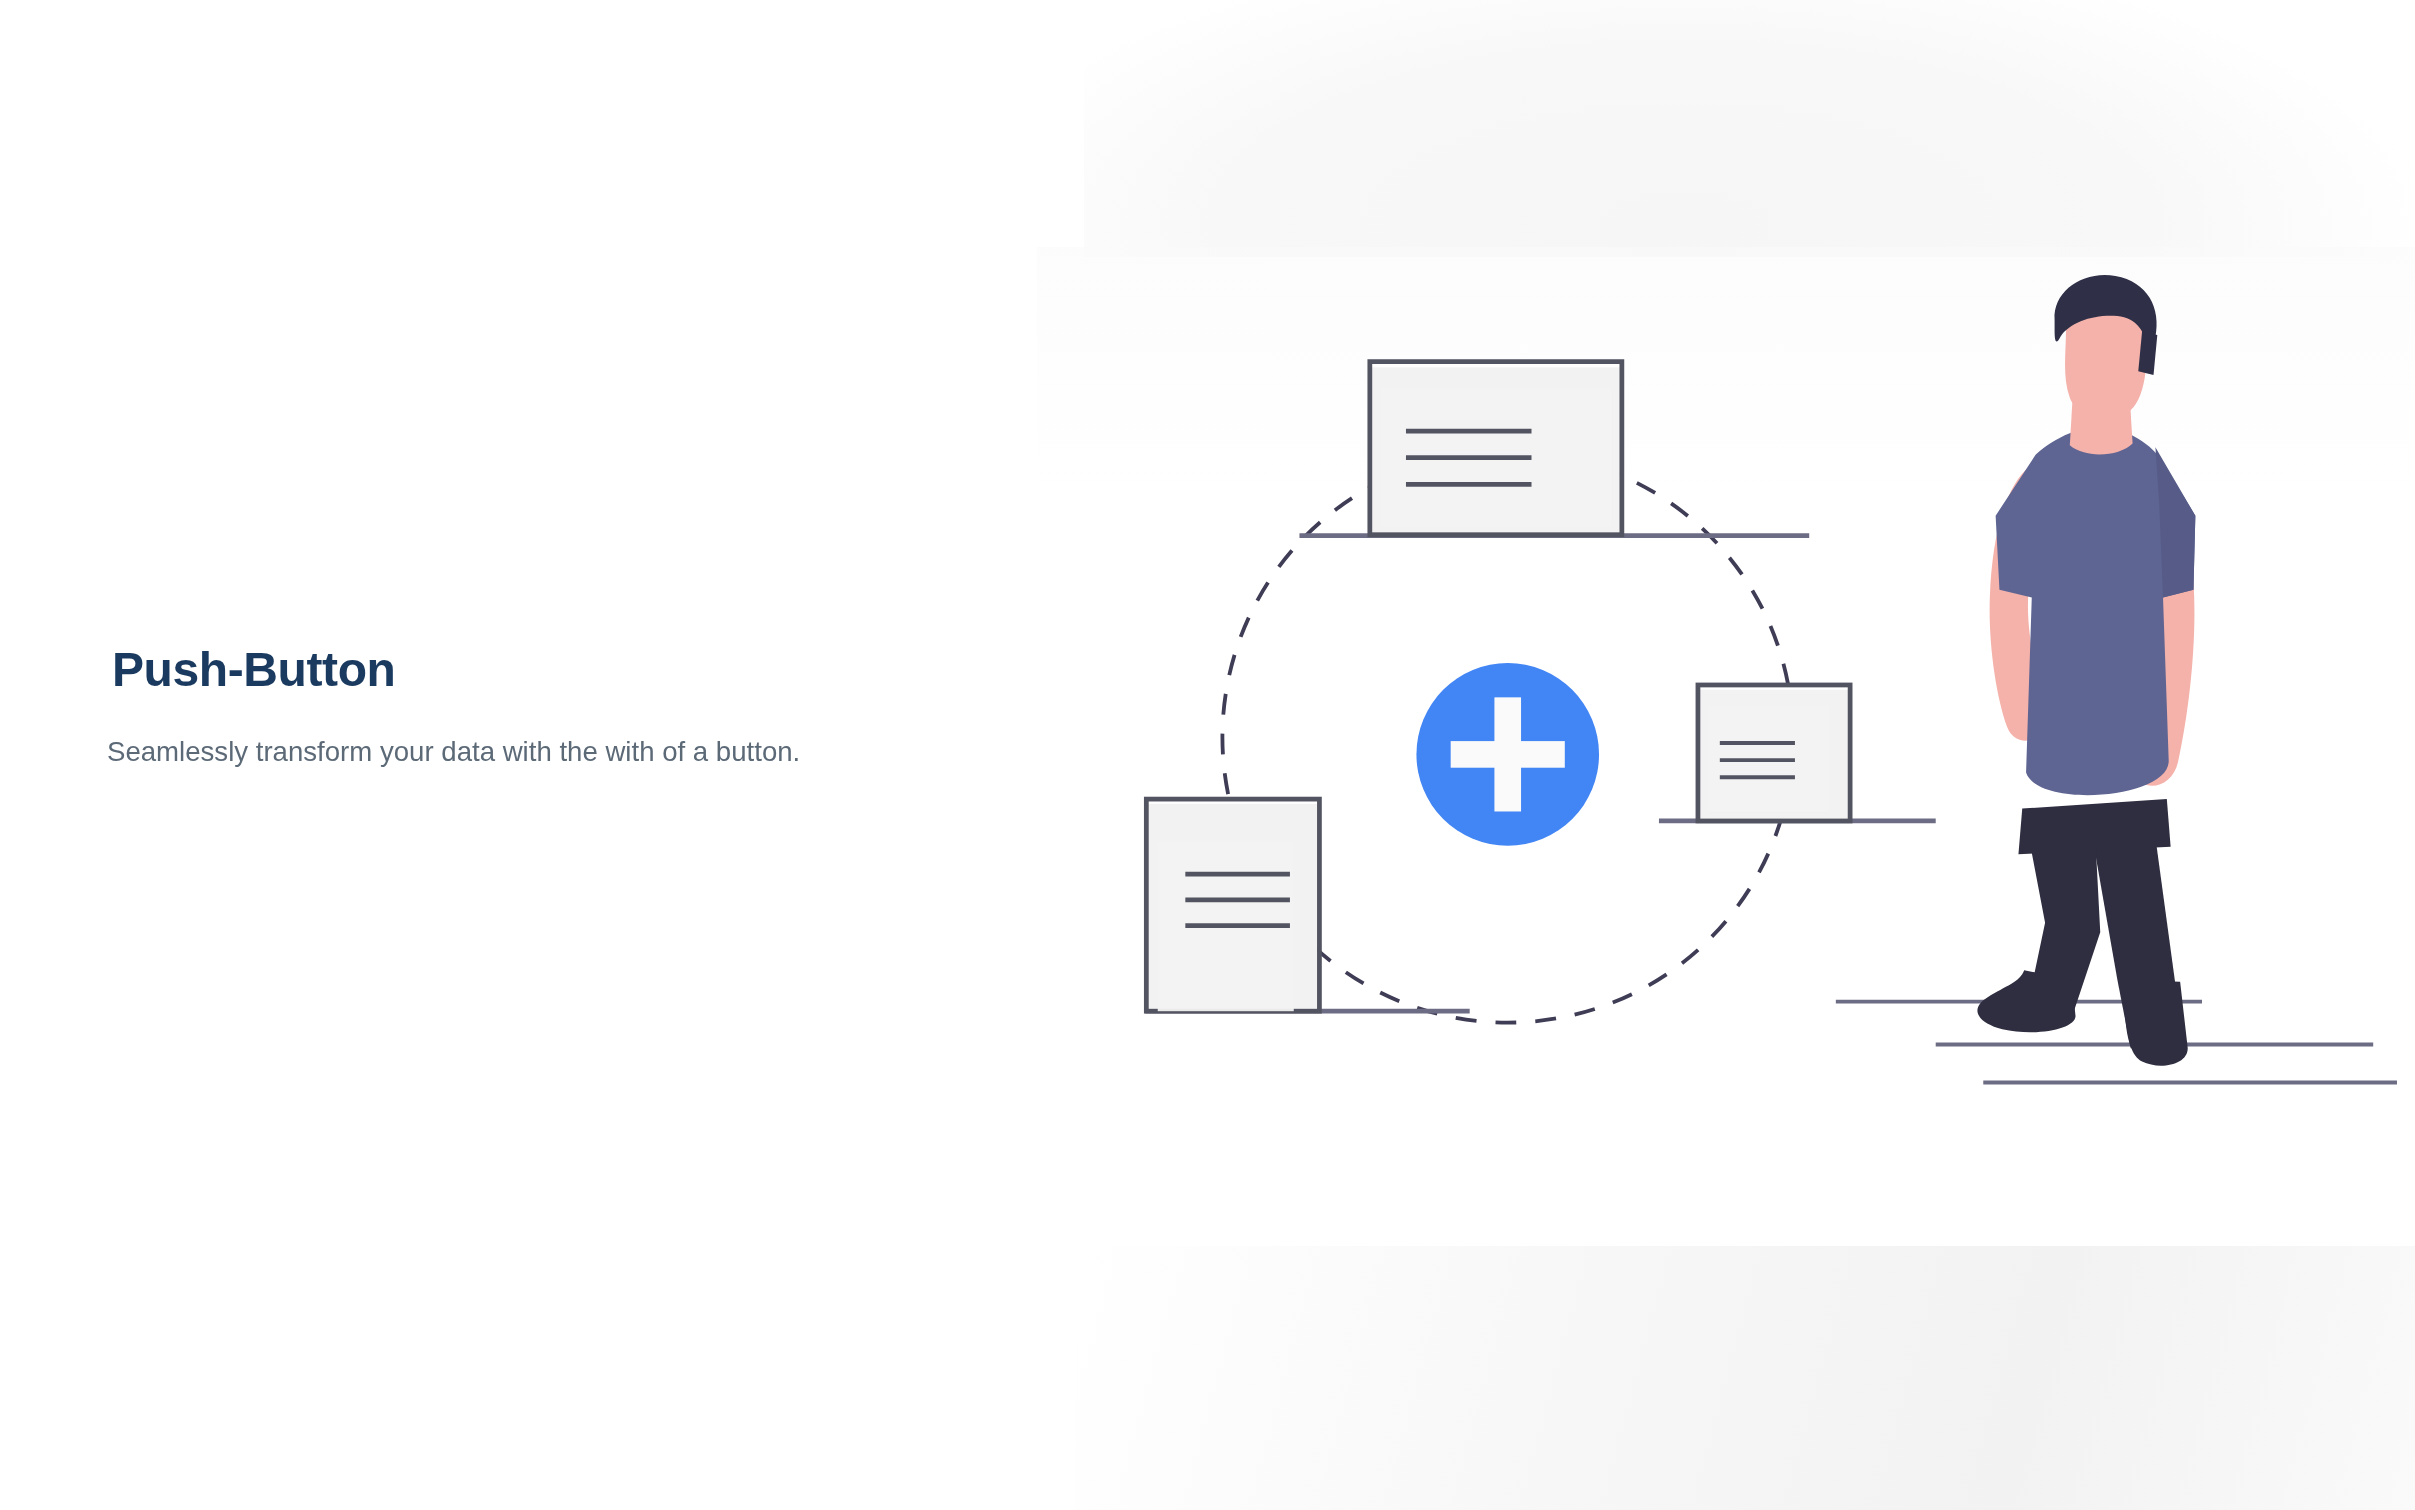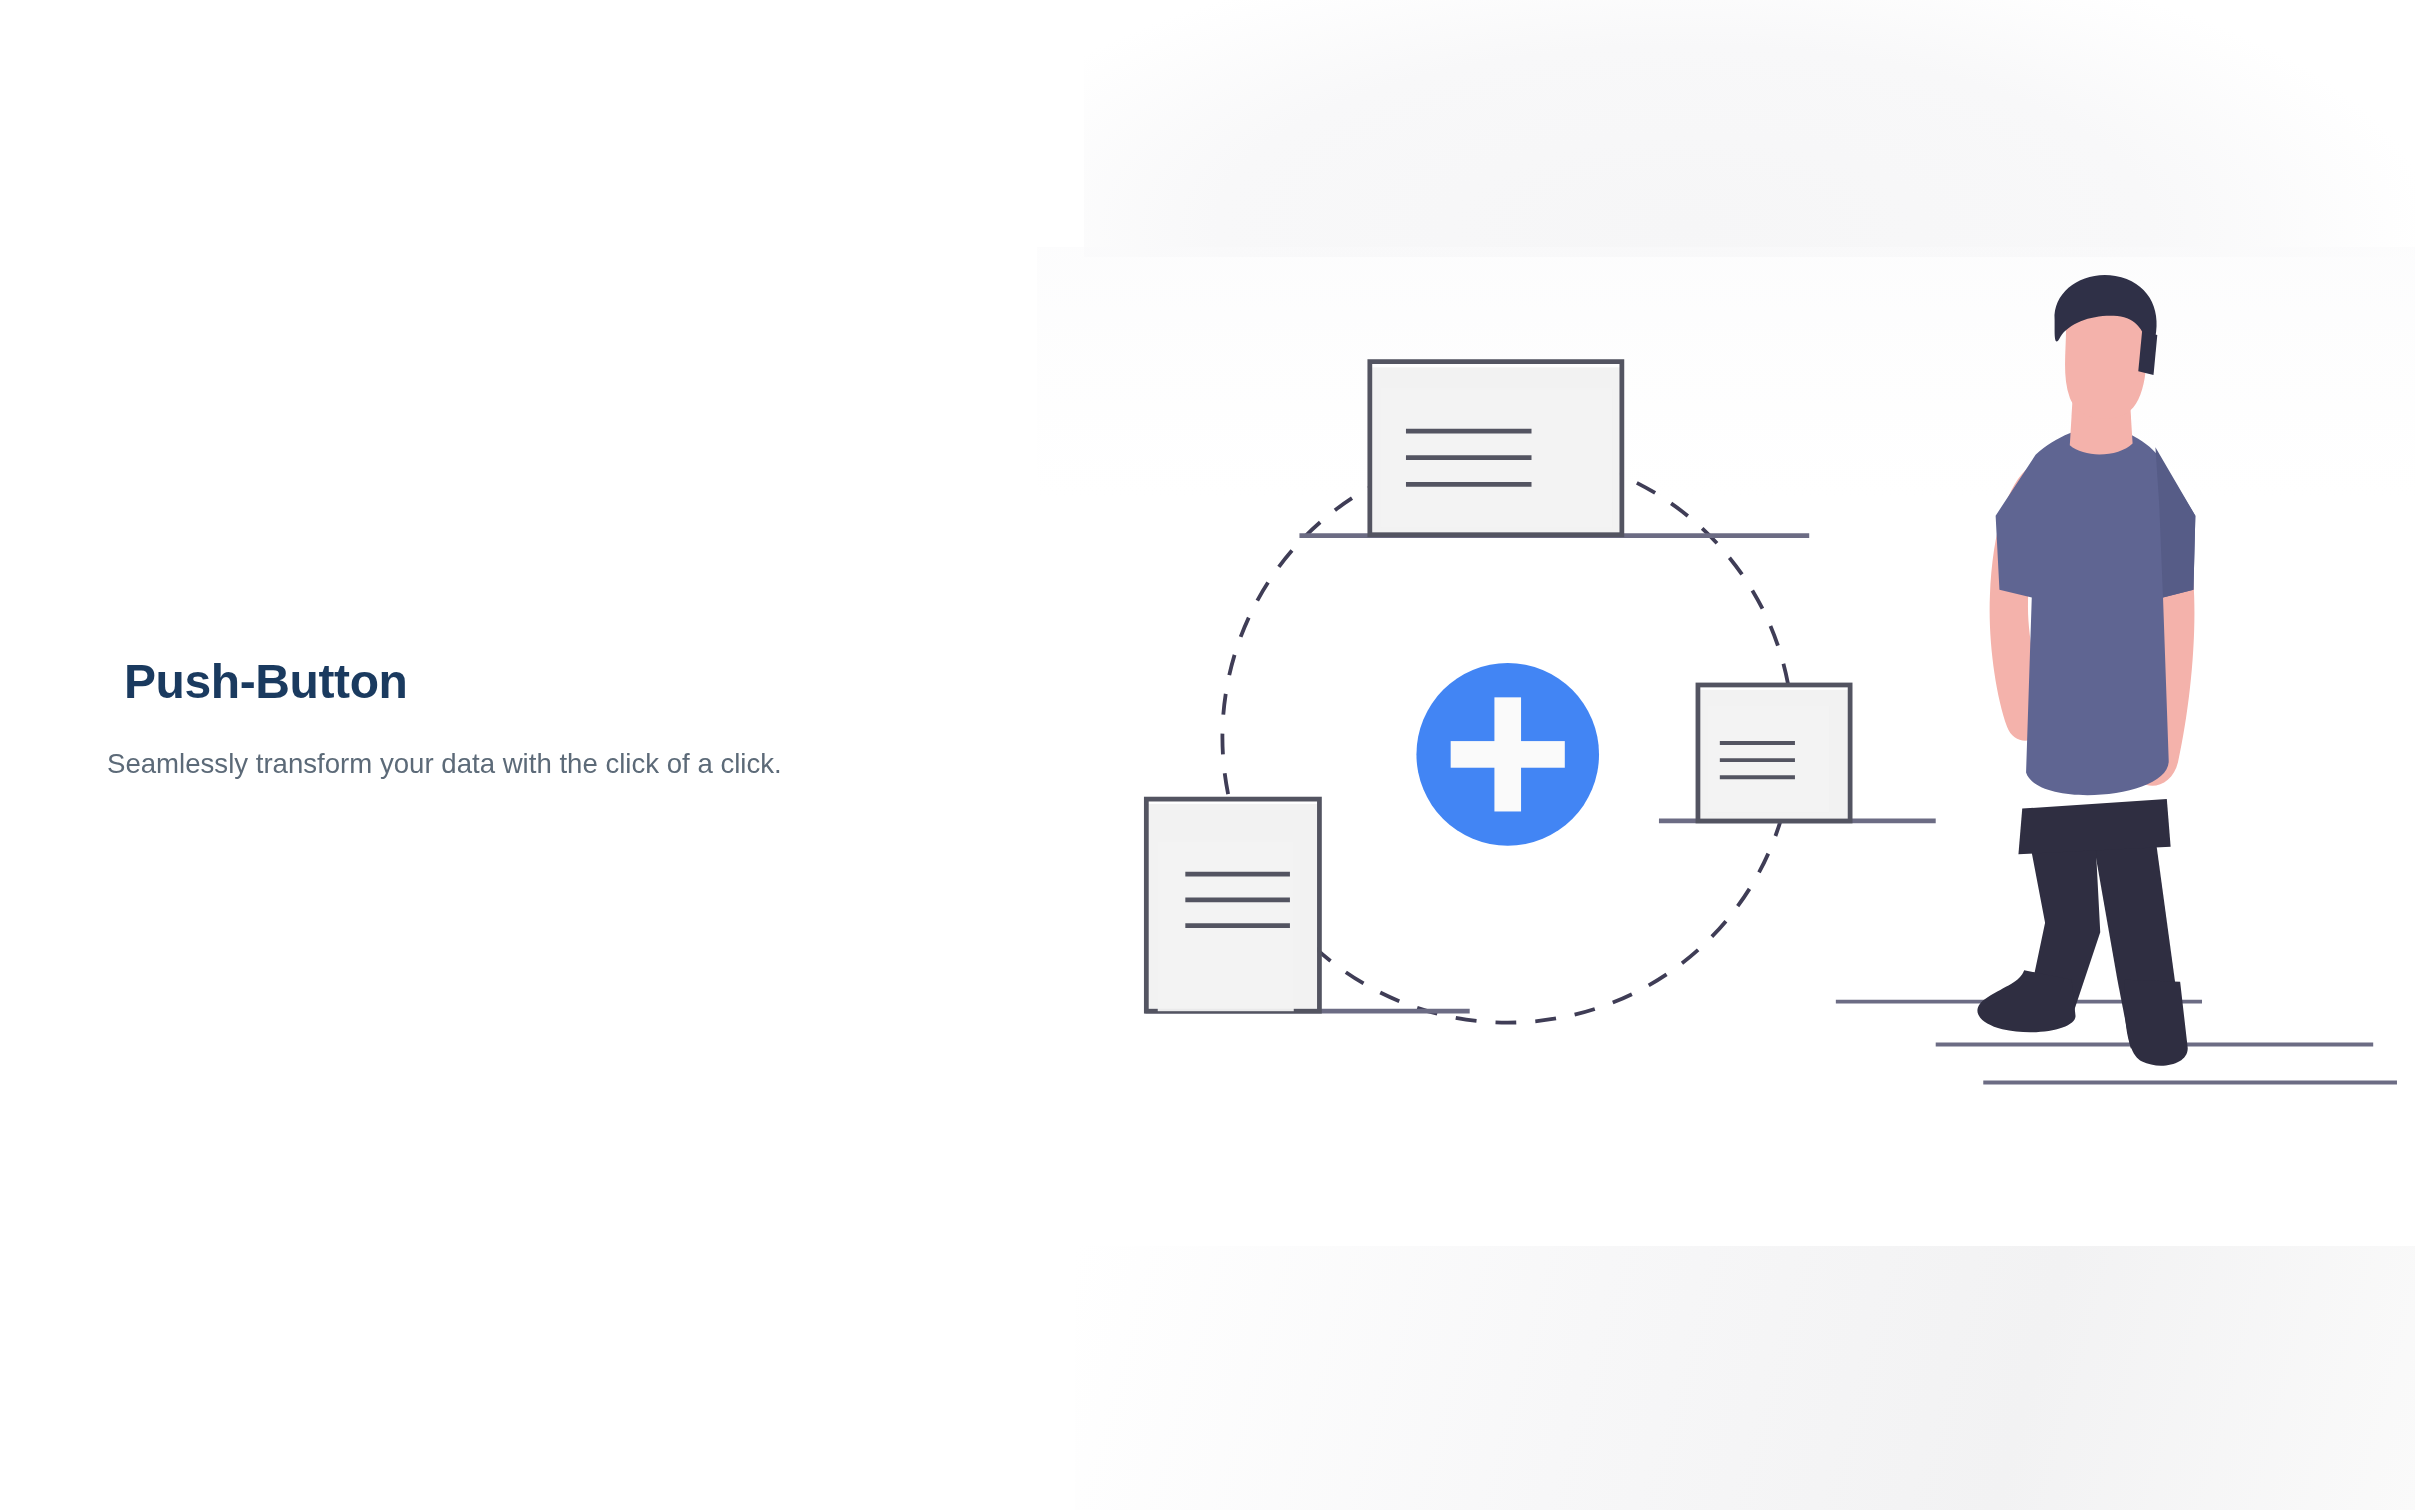--- a/index.html
+++ b/index.html
@@ -48,21 +48,21 @@
   }
 
   
   .text-col {
     position: absolute;
     left: 107px;
     top: 639px;
     width: 951px;
   }
   .headline {
-    margin: 17px;
+    margin: 5px;
     font-size: 48px;
     line-height: 1.08;
     font-weight: bold;
     letter-spacing: -0.4px;
     color: #1a3a5f;
     font-family: "Liberation Sans", sans-serif;
   }
   .subhead {
     margin: 36px 0 0 0;
     max-width: 918px;
@@ -92,21 +92,21 @@
 <body>
 
 <div id="stage">
 
   <div class="bg-wash bg-wash-top"></div>
   <div class="bg-wash bg-wash-mid"></div>
   <div class="bg-wash bg-wash-right"></div>
 
   <div class="text-col">
     <h1 class="headline">Push-Button</h1>
-    <p class="subhead">Seamlessly transform your data with the click of a click.</p>
+    <p class="subhead">Seamlessly transform your data with the with of a button.</p>
   </div>
 
   <div class="illustration">
     <svg viewBox="0 0 1410 820" xmlns="http://www.w3.org/2000/svg" aria-hidden="true">
 
       <circle cx="455" cy="445" r="300" fill="none" stroke="#3f3d56" stroke-width="4" stroke-dasharray="22 20" stroke-linecap="butt"></circle>
 
       <line x1="236" y1="233" x2="772" y2="233" stroke="#6c6c84" stroke-width="5"></line>
 
       <g>

